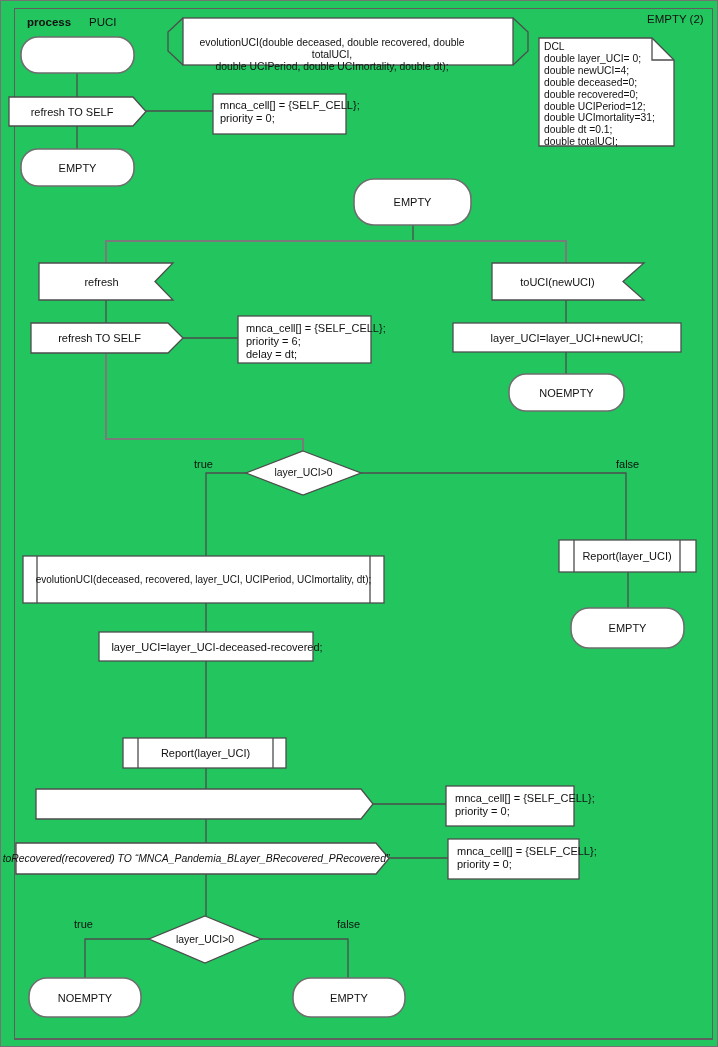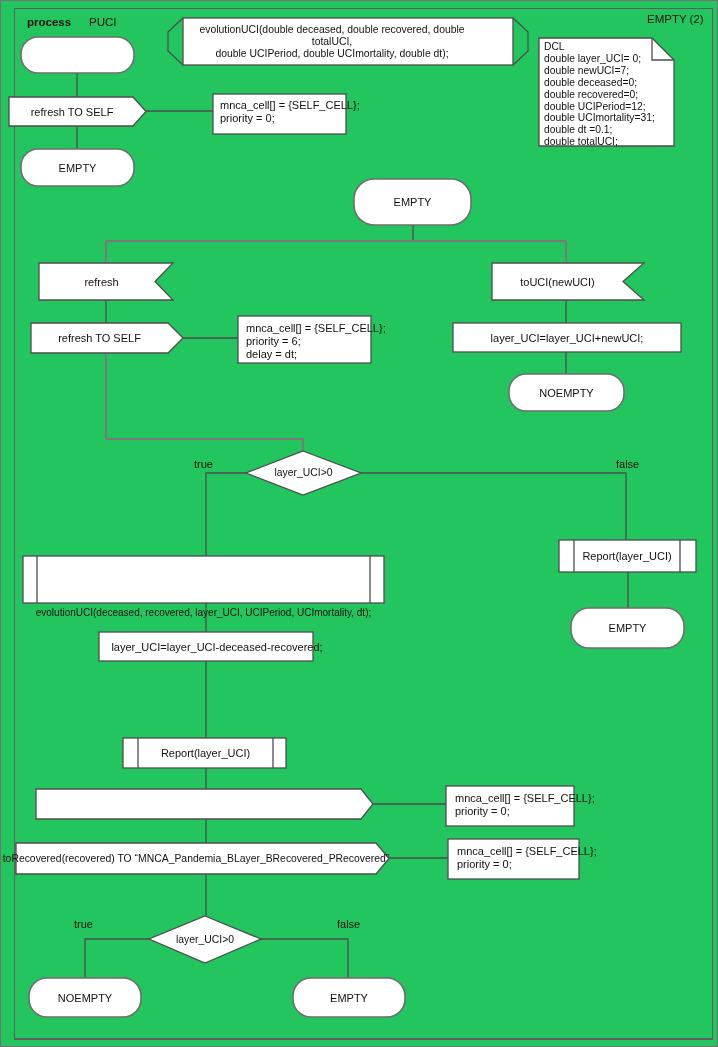--- a/index.html
+++ b/index.html
@@ -4,21 +4,21 @@
 <style>
   html,body{margin:0;padding:0;background:#e8e8e8;}
   .canvas{position:relative;width:718px;height:1047px;background:#22c55e;border:1px solid #737373;
           font-family:"Liberation Sans",sans-serif;color:#111;overflow:hidden;box-sizing:border-box;}
   .frame{position:absolute;left:13px;top:7px;width:699px;height:1032px;border:1px solid #5f5f5f;
          border-bottom-width:2px;box-sizing:border-box;}
   svg.layer{position:absolute;left:0;top:0;width:718px;height:1047px;}
   .node{position:absolute;display:flex;align-items:center;justify-content:center;
         text-align:center;font-size:11px;line-height:12px;white-space:nowrap;}
   .wrap{white-space:normal;}
-  .t10{font-size:10px;margin-top:33px;}
+  .t10{font-size:10px;}
   .t105{font-size:10.4px;}
   .comment{position:absolute;font-size:11px;line-height:13px;padding:4px 5px;white-space:nowrap;}
   .dcl{position:absolute;left:543px;top:40px;font-size:10.3px;line-height:11.9px;white-space:nowrap;}
   .blabel{position:absolute;font-size:11px;}
   .hdr{position:absolute;font-size:11.5px;}
   .bold{font-weight:bold;}
 </style>
 </head>
 <body>
 
@@ -90,29 +90,29 @@
       <polygon points="204,915 260,938 204,962 148,938"></polygon>
       <rect x="28" y="977" width="112" height="39" rx="18" stroke="#6e6e6e" stroke-width="1.6"></rect>
       <rect x="292" y="977" width="112" height="39" rx="18" stroke="#6e6e6e" stroke-width="1.6"></rect>
     </g>
   </svg>
 
   <div class="hdr bold" style="left:26px;top:15px;position:absolute;">process</div>
   <div class="hdr" style="left:88px;top:15px;position:absolute;text-align:right;">PUCI</div>
   <div class="hdr" style="left:646px;top:12px;position:absolute;">EMPTY (2)</div>
 
-  <div class="node t105 wrap" style="left:184px;top:19px;width:294px;height:43px;flex-direction:column;">
+  <div class="node t105 wrap" style="left:184px;top:32px;width:294px;height:43px;flex-direction:column;">
     <div>evolutionUCI(double deceased, double recovered, double totalUCI,</div>
     <div>double UCIPeriod, double UCImortality, double dt);</div>
   </div>
 
   <div class="dcl">
     <div>DCL</div>
     <div>double layer_UCI= 0;</div>
-    <div>double newUCI=7;</div>
+    <div>double newUCI=4;</div>
     <div>double deceased=0;</div>
     <div>double recovered=0;</div>
     <div>double UCIPeriod=12;</div>
     <div>double UCImortality=31;</div>
     <div>double dt =0.1;</div>
     <div>double totalUCI;</div>
   </div>
 
   <div class="node" style="left:20px;top:36px;width:113px;height:36px;"></div>
   <div class="node" style="left:8px;top:96px;width:126px;height:29px;">refresh TO SELF</div>
@@ -145,21 +145,21 @@
 
   <div class="node t10" style="left:36px;top:555px;width:333px;height:47px;">evolutionUCI(deceased, recovered, layer_UCI, UCIPeriod, UCImortality, dt);</div>
   <div class="node" style="left:98px;top:631px;width:214px;height:29px;padding-left:11px;">layer_UCI=layer_UCI-deceased-recovered;</div>
   <div class="node" style="left:137px;top:737px;width:135px;height:30px;">Report(layer_UCI)</div>
 
   <div class="comment" style="left:449px;top:787px;">
     <div>mnca_cell[] = {SELF_CELL};</div>
     <div>priority = 0;</div>
   </div>
 
-  <div class="node t105" style="left:15px;top:842px;width:360px;height:31px;">toRecovered(recovered) TO “MNCA_Pandemia_BLayer_BRecovered_PRecovered”</div>
+  <div class="node t105" style="left:15px;top:842px;width:360px;height:31px;font-style:italic;">toRecovered(recovered) TO “MNCA_Pandemia_BLayer_BRecovered_PRecovered”</div>
   <div class="comment" style="left:451px;top:840px;">
     <div>mnca_cell[] = {SELF_CELL};</div>
     <div>priority = 0;</div>
   </div>
 
   <div class="node t105" style="left:148px;top:915px;width:112px;height:47px;">layer_UCI&gt;0</div>
   <div class="blabel" style="left:73px;top:917px;">true</div>
   <div class="blabel" style="left:336px;top:917px;">false</div>
 
   <div class="node" style="left:28px;top:977px;width:112px;height:39px;">NOEMPTY</div>

